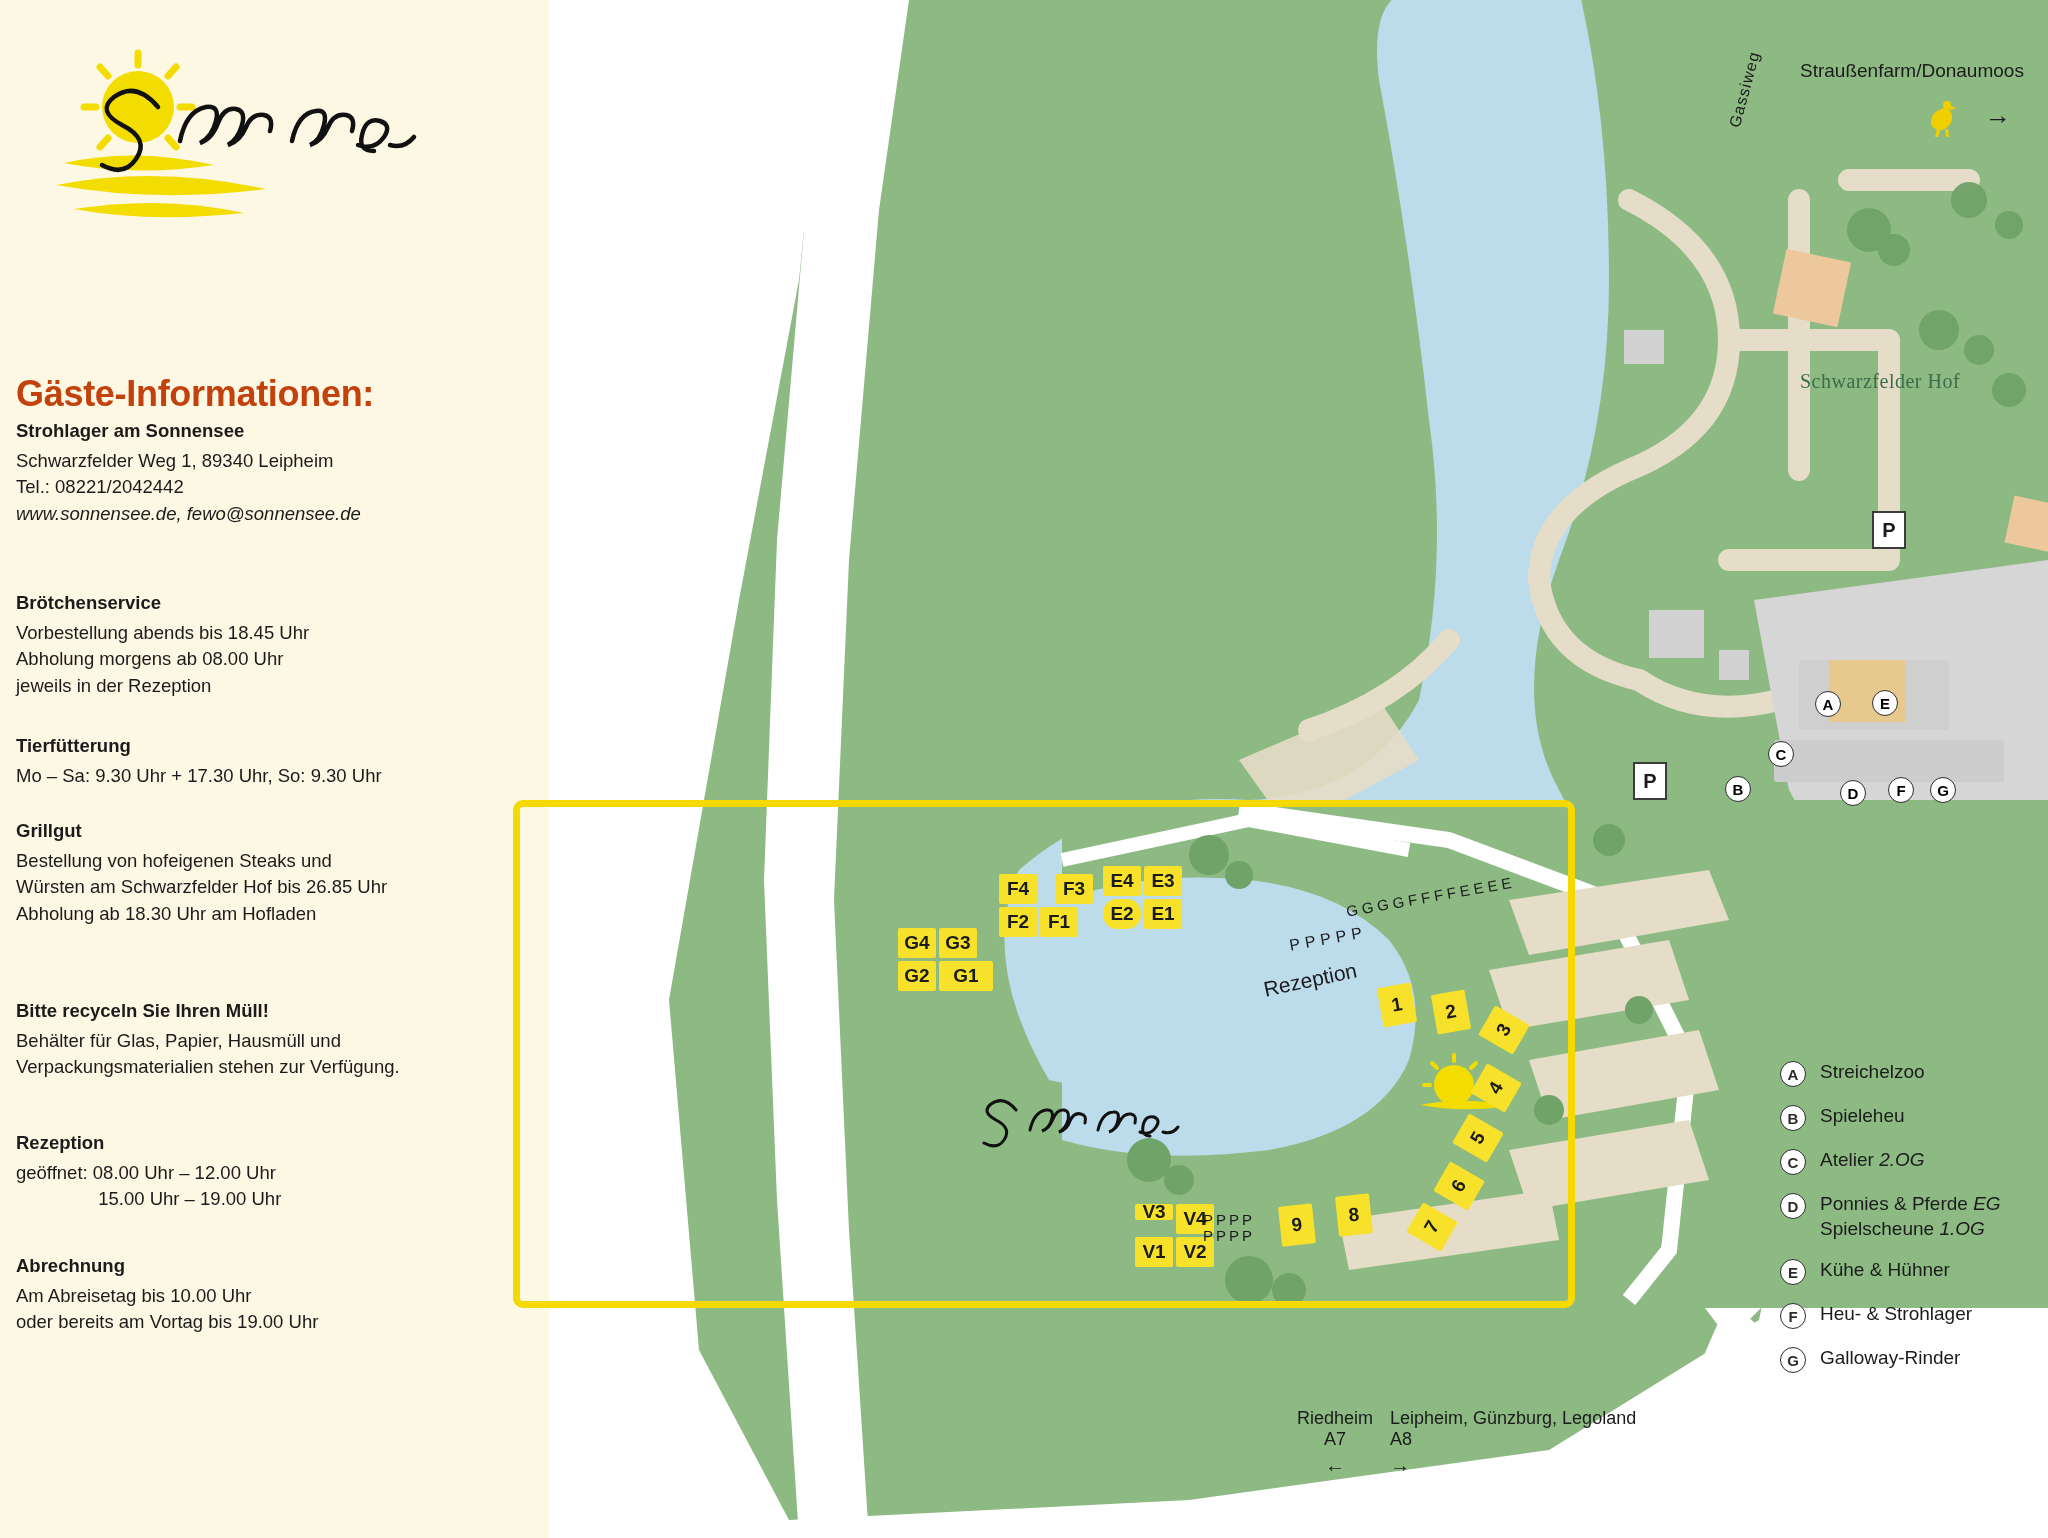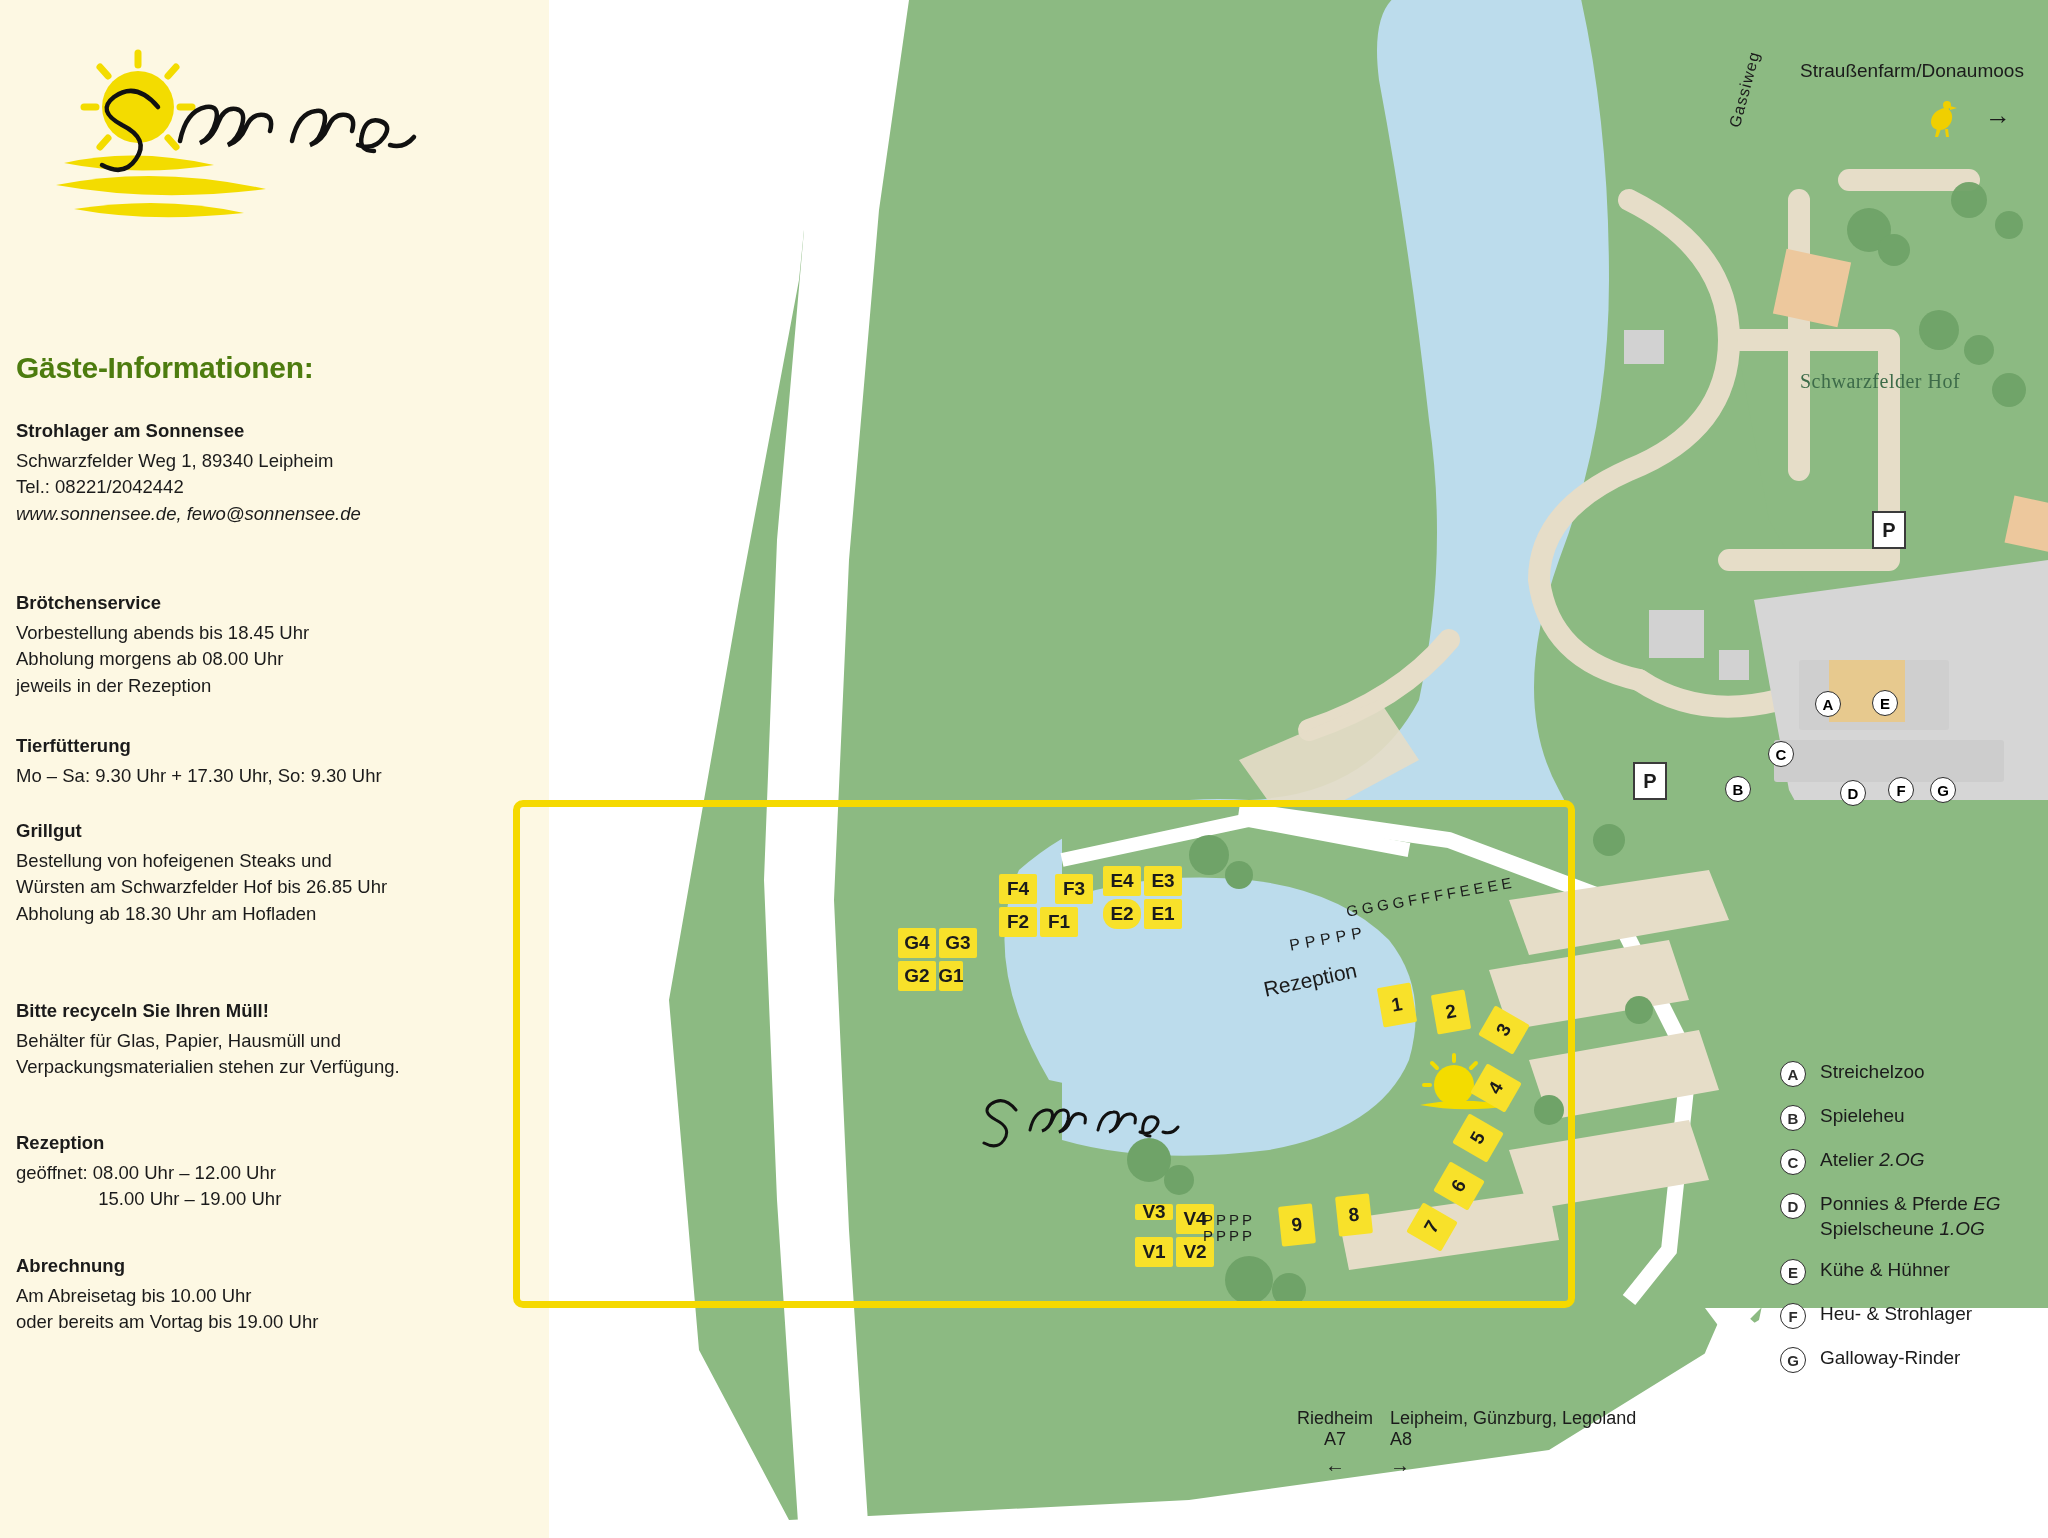--- a/index.html
+++ b/index.html
@@ -14,22 +14,22 @@
 
   
   .left-panel {
     position:absolute; left:0; top:0; width:549px; height:1538px;
     background:#fdf8e3;
   }
   .logo { position:absolute; left:40px; top:45px; width:430px; height:185px; }
   .logo svg { width:100%; height:100%; }
 
   .guest-title {
-    position:absolute; left:16px; top:351px;
-    font-size:30px; font-weight:bold; color:#4d7c0f;
+    position:absolute; left:16px; top:373px;
+    font-size:36px; font-weight:bold; color:#c2410c;
     letter-spacing:-0.3px;
   }
 
   .info-block { position:absolute; left:16px; width:520px; color:#1b1b1b; }
   .info-block .h { font-size:18.5px; font-weight:bold; margin-bottom:6px; }
   .info-block .l { font-size:18.5px; line-height:1.42; font-weight:normal; }
   .info-block .l.ital { font-style:italic; }
 
   
   .legend { position:absolute; left:690px; top:165px; width:430px; }
@@ -511,21 +511,21 @@
     </div>
 </div>
 
 <div class="pgroup" style="left:898px;top:928px;">
   <div style="display:flex;gap:3px;">
       <div class="chip" style="position:relative;width:38px;height:30px;">G4</div>
       <div class="chip" style="position:relative;width:38px;height:30px;">G3</div>
     </div>
   <div style="display:flex;gap:3px;margin-top:3px;">
       <div class="chip" style="position:relative;width:38px;height:30px;">G2</div>
-      <div class="chip" style="position:relative;width:24px;height:30px;">G1</div>
+      <div class="chip" style="position:relative;width:54px;height:30px;">G1</div>
     </div>
 </div>
 
 <div class="pgroup" style="left:1135px;top:1204px;">
   <div style="display:flex;gap:3px;">
       <div class="chip" style="position:relative;width:38px;height:16px;">V3</div>
       <div class="chip" style="position:relative;width:38px;height:30px;">V4</div>
     </div>
   <div style="display:flex;gap:3px;margin-top:3px;">
       <div class="chip" style="position:relative;width:38px;height:30px;">V1</div>

